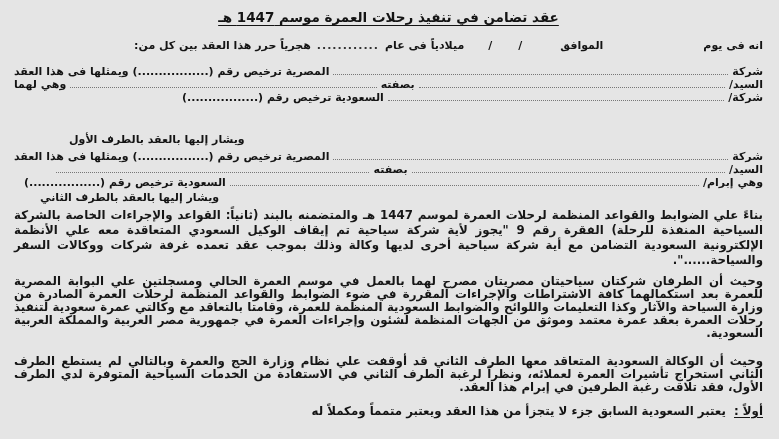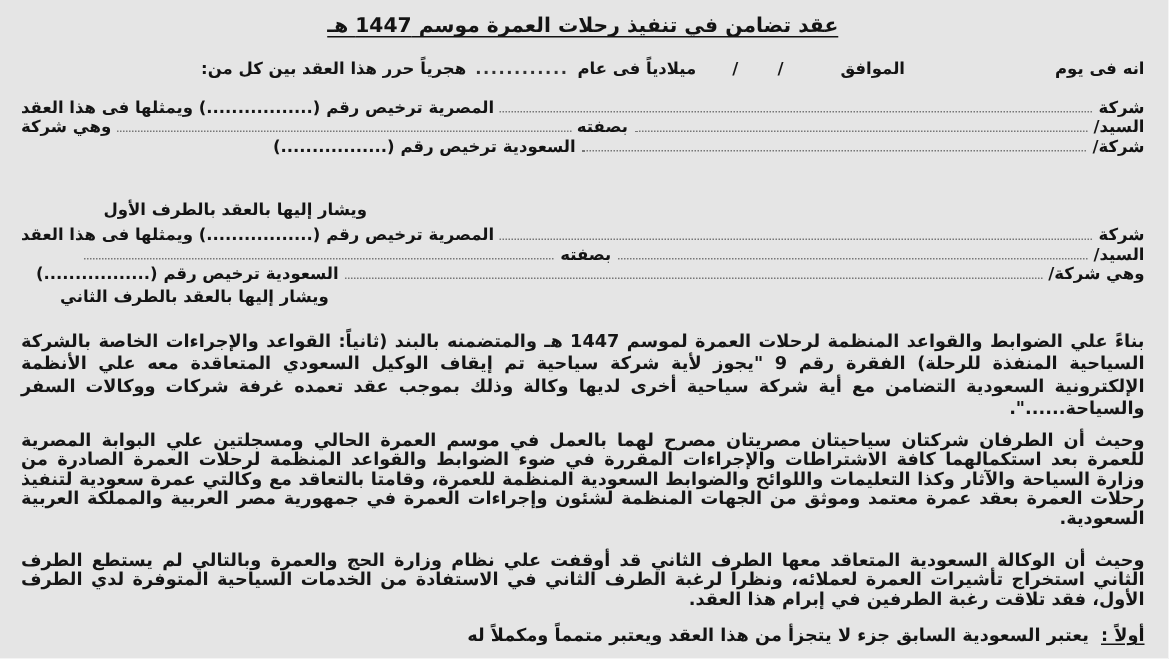--- a/index.html
+++ b/index.html
@@ -42,21 +42,21 @@
 
   
   .ref{ direction:rtl; font-size:11px; width:fit-content; margin-top:5px; white-space:nowrap; }
   .ref.first{ margin-left:55px;margin-top:29px; }
   .ref.second{ margin-left:26px; margin-top:2px;text-align:center; }
 
   
   .preamble-h{ text-align:center; font-size:12px; margin-top:8px; }
   .preamble-h .u{ text-decoration:underline; text-underline-offset:2px; }
   .para{ direction:rtl; text-align:justify; color:#161616; }
-  .para.p1{ font-size:11.8px; line-height:15px; margin-top:16px; }
+  .para.p1{ font-size:11.8px; line-height:15px; margin-top:4px; }
   .para.p2{ font-size:11.8px; line-height:13px; margin-top:7px; }
   .para.p3{ font-size:11.8px; line-height:13px; margin-top:15px; }
 
   
   .clause{ direction:rtl; font-size:11.8px; margin-top:10px; }
   .clause .lead{ text-decoration:underline; text-underline-offset:2px; margin-left:4px; }
 </style>
 </head>
 <body>
 
@@ -84,21 +84,21 @@
     <div class="prow">
       <span class="nowrap">شركة</span>
       <span class="leader"></span>
       <span class="nowrap">المصرية ترخيص رقم (.................) ويمثلها فى هذا العقد</span>
     </div>
     <div class="prow">
       <span class="nowrap">السيد/</span>
       <span class="leader"></span>
       <span class="nowrap">بصفته</span>
       <span class="leader"></span>
-      <span class="nowrap">وهي شركة</span>
+      <span class="nowrap">وهي لهما</span>
     </div>
     <div class="prow">
       <span class="nowrap">شركة/</span>
       <span class="leader"></span>
       <span class="nowrap">السعودية ترخيص رقم (.................)</span>
       <span class="endspace-lg"></span>
     </div>
   </div>
   <div class="ref first">ويشار إليها بالعقد بالطرف الأول</div>
 
@@ -109,21 +109,21 @@
       <span class="nowrap">المصرية ترخيص رقم (.................) ويمثلها فى هذا العقد</span>
     </div>
     <div class="prow">
       <span class="nowrap">السيد/</span>
       <span class="leader"></span>
       <span class="nowrap">بصفته</span>
       <span class="leader"></span>
       <span class="endspace-xs"></span>
     </div>
     <div class="prow">
-      <span class="nowrap">وهي شركة/</span>
+      <span class="nowrap">وهي إبرام/</span>
       <span class="leader"></span>
       <span class="nowrap">السعودية ترخيص رقم (.................)</span>
       <span class="endspace-sm"></span>
     </div>
   </div>
   <div class="ref second">ويشار إليها بالعقد بالطرف الثاني</div>
 
   <div class="para p1">بناءً علي الضوابط والقواعد المنظمة لرحلات العمرة لموسم 1447 هـ والمتضمنه بالبند (ثانياً: القواعد والإجراءات الخاصة بالشركة السياحية المنفذة للرحلة) الفقرة رقم 9 "يجوز لأية شركة سياحية تم إيقاف الوكيل السعودي المتعاقدة معه علي الأنظمة الإلكترونية السعودية التضامن مع أية شركة سياحية أخرى لديها وكالة وذلك بموجب عقد تعمده غرفة شركات ووكالات السفر والسياحة......".</div>
   <div class="para p2">وحيث أن الطرفان شركتان سياحيتان مصريتان مصرح لهما بالعمل في موسم العمرة الحالي ومسجلتين علي البوابة المصرية للعمرة بعد استكمالهما كافة الاشتراطات والإجراءات المقررة في ضوء الضوابط والقواعد المنظمة لرحلات العمرة الصادرة من وزارة السياحة والآثار وكذا التعليمات واللوائح والضوابط السعودية المنظمة للعمرة، وقامتا بالتعاقد مع وكالتي عمرة سعودية لتنفيذ رحلات العمرة بعقد عمرة معتمد وموثق من الجهات المنظمة لشئون وإجراءات العمرة في جمهورية مصر العربية والمملكة العربية السعودية.</div>
   <div class="para p3">وحيث أن الوكالة السعودية المتعاقد معها الطرف الثاني قد أوقفت علي نظام وزارة الحج والعمرة وبالتالي لم يستطع الطرف الثاني استخراج تأشيرات العمرة لعملائه، ونظراً لرغبة الطرف الثاني في الاستفادة من الخدمات السياحية المتوفرة لدي الطرف الأول، فقد تلاقت رغبة الطرفين في إبرام هذا العقد.</div>

